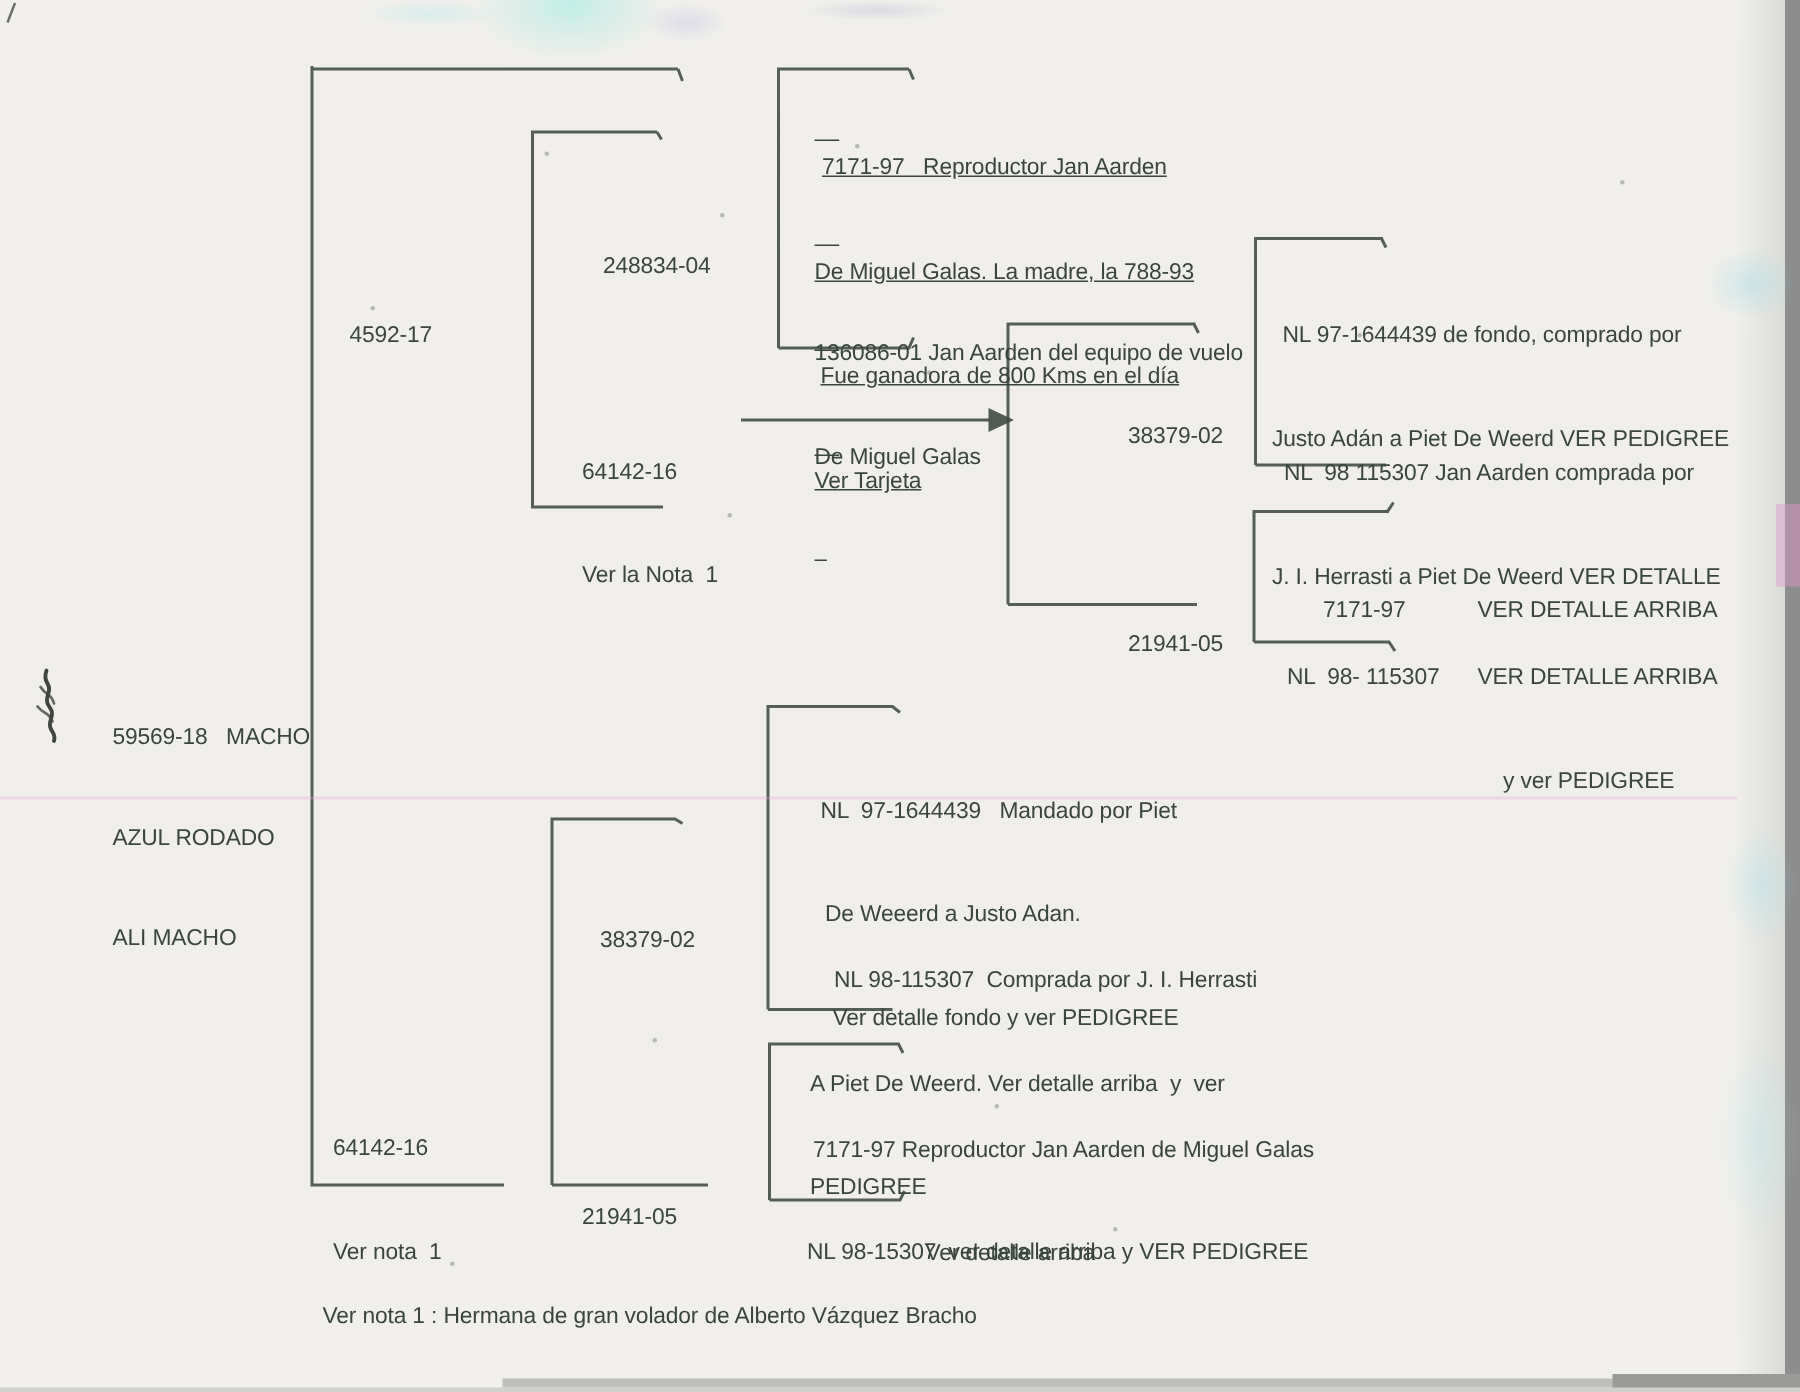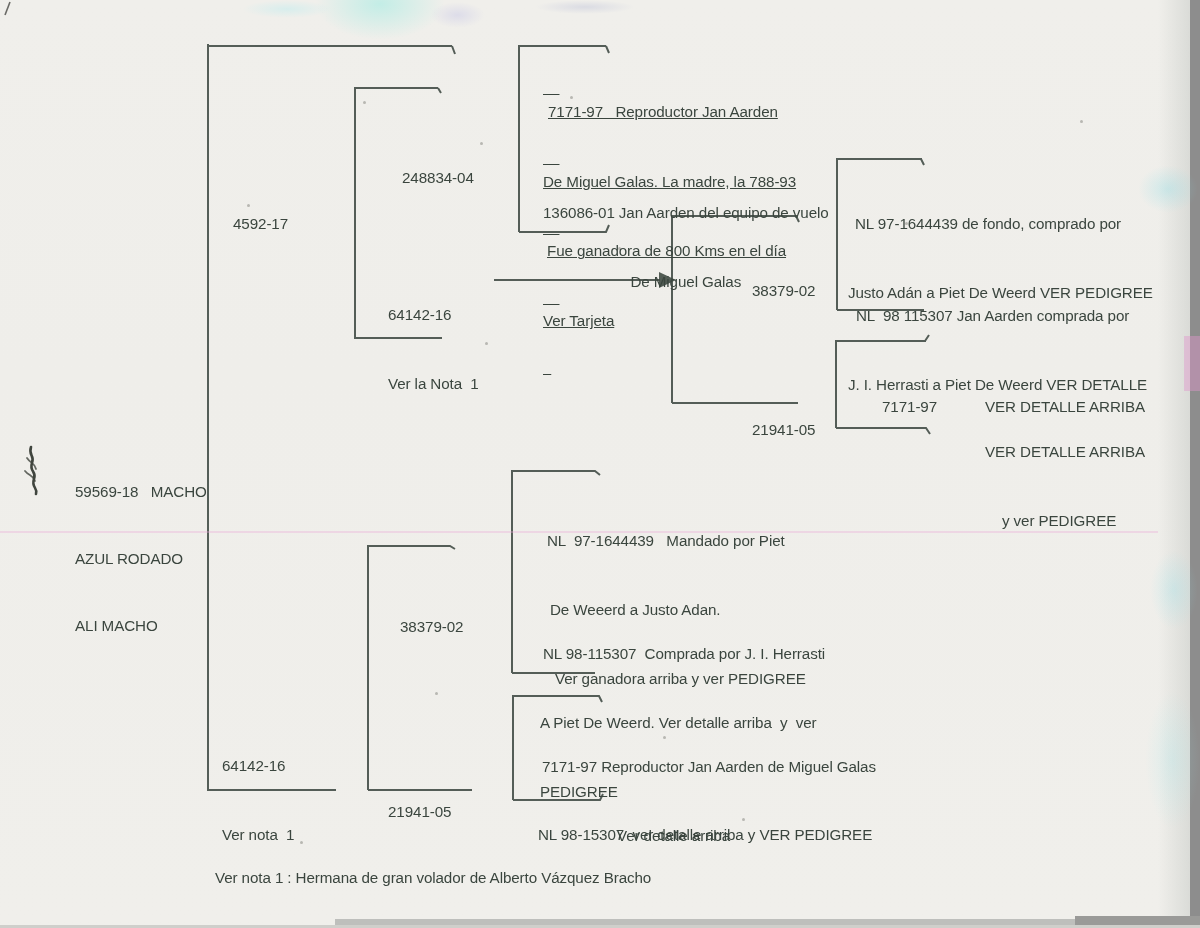--- a/index.html
+++ b/index.html
@@ -97,21 +97,21 @@
   <div class="t" style="left:388px;top:754px;">
     <div>21941-05</div>
   </div>
 
   <div class="t" style="left:543px;top:53px;line-height:23.4px;text-decoration:underline;">
     <div style="margin-left:5px">7171-97   Reproductor Jan Aarden</div>
     <div>De Miguel Galas. La madre, la 788-93</div>
     <div style="margin-left:4px">Fue ganadora de 800 Kms en el día</div>
     <div>Ver Tarjeta</div>
   </div>
-  <div class="t" style="left:543px;top:155px;text-align:center;">
+  <div class="t" style="left:543px;top:178px;">
     <div>136086-01 Jan Aarden del equipo de vuelo</div>
     <div>De Miguel Galas</div>
   </div>
 
   <div class="t" style="left:752px;top:233px;">
     <div>38379-02</div>
   </div>
   <div class="t" style="left:752px;top:372px;">
     <div>21941-05</div>
   </div>
@@ -124,32 +124,35 @@
     <div style="margin-left:8px">NL  98 115307 Jan Aarden comprada por</div>
     <div>J. I. Herrasti a Piet De Weerd VER DETALLE</div>
   </div>
 
   <div class="t" style="left:858px;top:349px;margin-left:24px;">
     <div>7171-97</div>
   </div>
   <div class="t" style="left:985px;top:349px;">
     <div>VER DETALLE ARRIBA</div>
   </div>
+  <div class="t" style="left:858px;top:394px;">
+    <div>NL  98- 115307</div>
+  </div>
   <div class="t" style="left:985px;top:394px;">
     <div>VER DETALLE ARRIBA</div>
     <div style="margin-left:17px">y ver PEDIGREE</div>
   </div>
 
   <div class="t" style="left:547px;top:483px;">
     <div>NL  97-1644439   Mandado por Piet</div>
     <div style="margin-left:3px">De Weeerd a Justo Adan.</div>
-    <div style="margin-left:8px">Ver ganadora arriba y ver PEDIGREE</div>
+    <div style="margin-left:8px">Ver detalle fondo y ver PEDIGREE</div>
   </div>
   <div class="t" style="left:540px;top:596px;">
-    <div style="margin-left:3px">NL 98-115307  Comprada por J. I. Herrasti</div>
+    <div style="margin-left:16px">NL 98-115307  Comprada por J. I. Herrasti</div>
     <div>A Piet De Weerd. Ver detalle arriba  y  ver</div>
     <div>PEDIGREE</div>
   </div>
 
   <div class="t" style="left:542px;top:709px;">
     <div>7171-97 Reproductor Jan Aarden de Miguel Galas</div>
     <div style="margin-left:75px">Ver detalle arriba</div>
   </div>
   <div class="t" style="left:538px;top:777px;">
     <div>NL 98-15307  ver detalle arriba y VER PEDIGREE</div>

